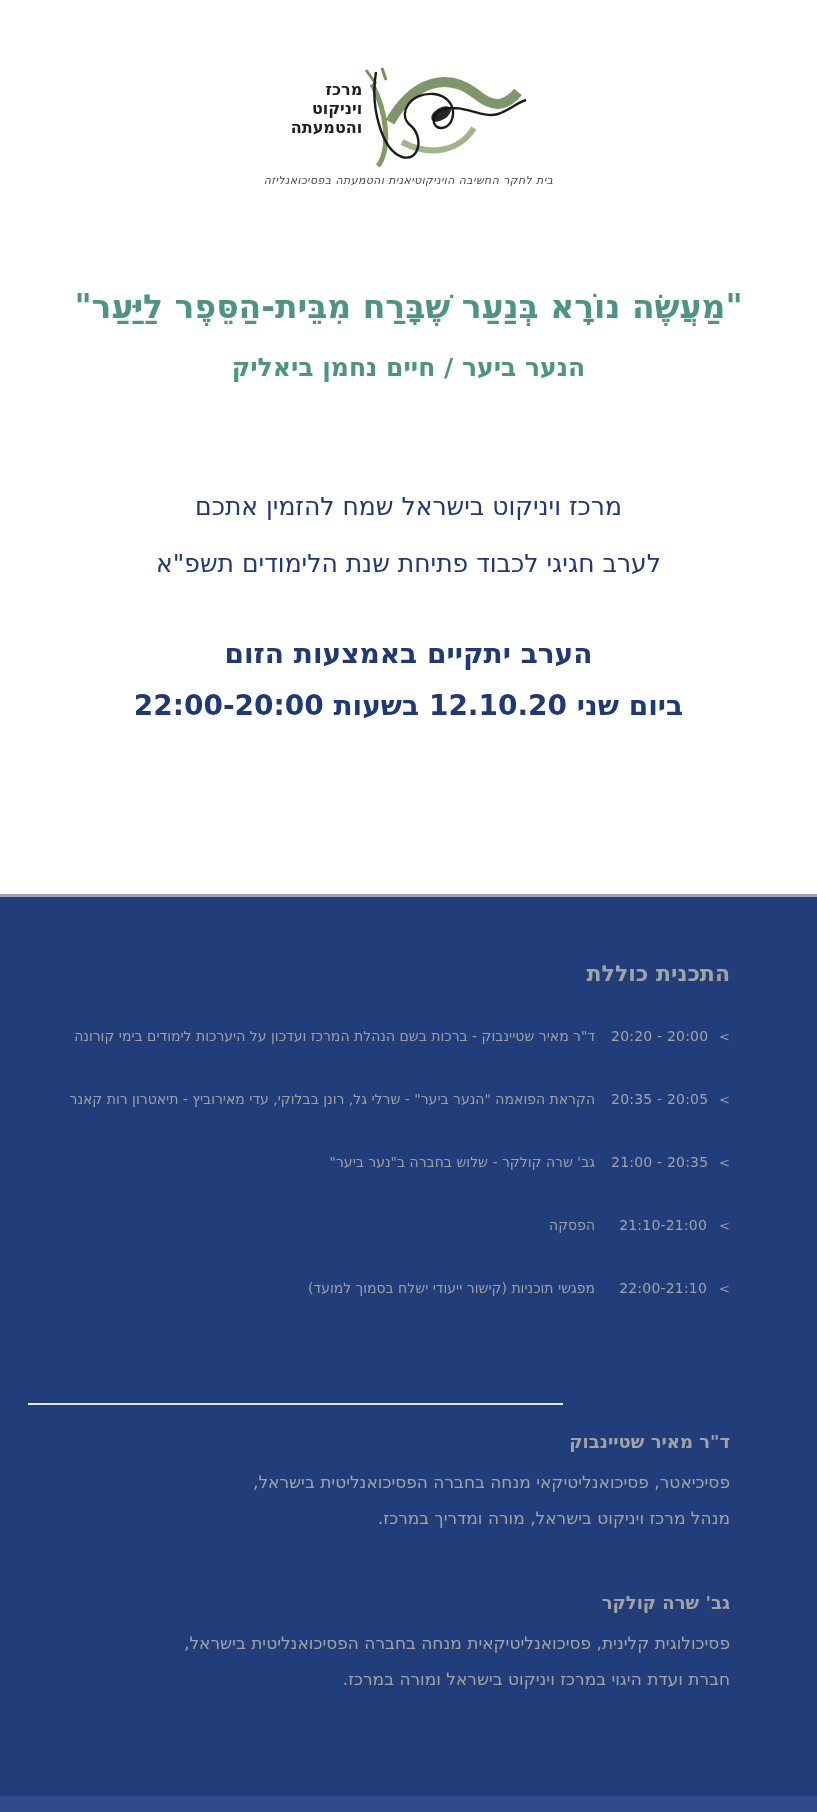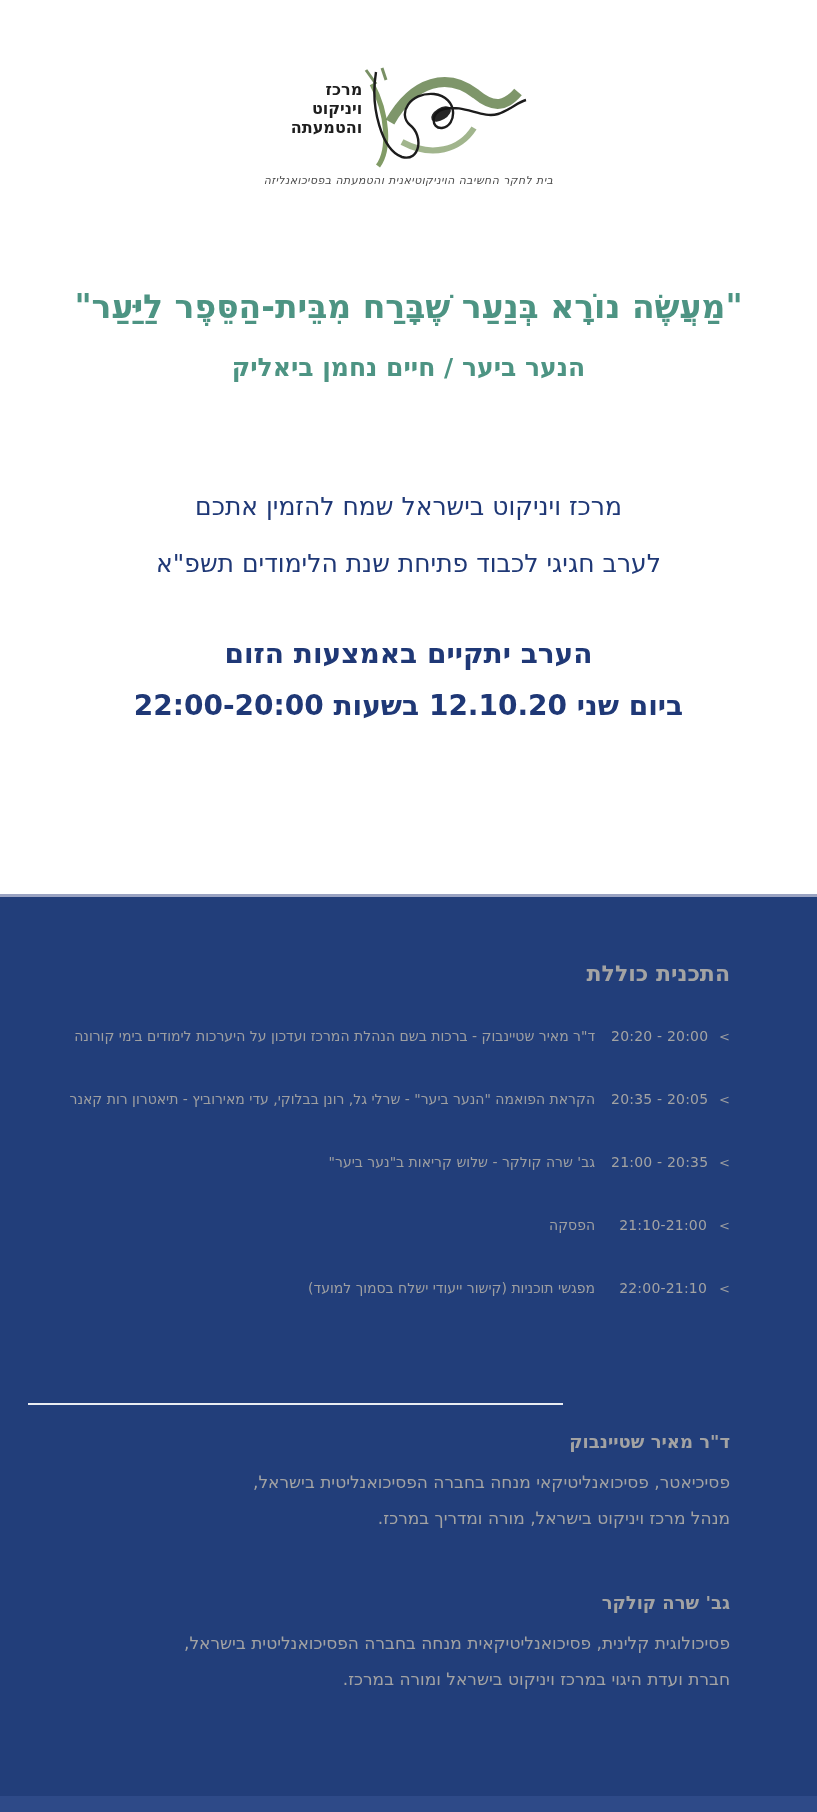--- a/index.html
+++ b/index.html
@@ -122,21 +122,21 @@
       <span class="prog-text">ד"ר מאיר שטיינבוק - ברכות בשם הנהלת המרכז ועדכון על היערכות לימודים בימי קורונה</span>
     </div>
     <div class="prog-item">
       <span class="prog-bullet">&lt;</span>
       <span class="prog-time">20:35 - 20:05</span>
       <span class="prog-text">הקראת הפואמה "הנער ביער" - שרלי גל, רונן בבלוקי, עדי מאירוביץ - תיאטרון רות קאנר</span>
     </div>
     <div class="prog-item">
       <span class="prog-bullet">&lt;</span>
       <span class="prog-time">21:00 - 20:35</span>
-      <span class="prog-text">גב' שרה קולקר - שלוש קריאות ב"נער ביער"</span>
+      <span class="prog-text">גב' שרה קולקר - שלוש בחברה ב"נער ביער"</span>
     </div>
     <div class="prog-item">
       <span class="prog-bullet">&lt;</span>
       <span class="prog-time">21:10-21:00</span>
       <span class="prog-text">הפסקה</span>
     </div>
     <div class="prog-item">
       <span class="prog-bullet">&lt;</span>
       <span class="prog-time">22:00-21:10</span>
       <span class="prog-text">מפגשי תוכניות (קישור ייעודי ישלח בסמוך למועד)</span>

